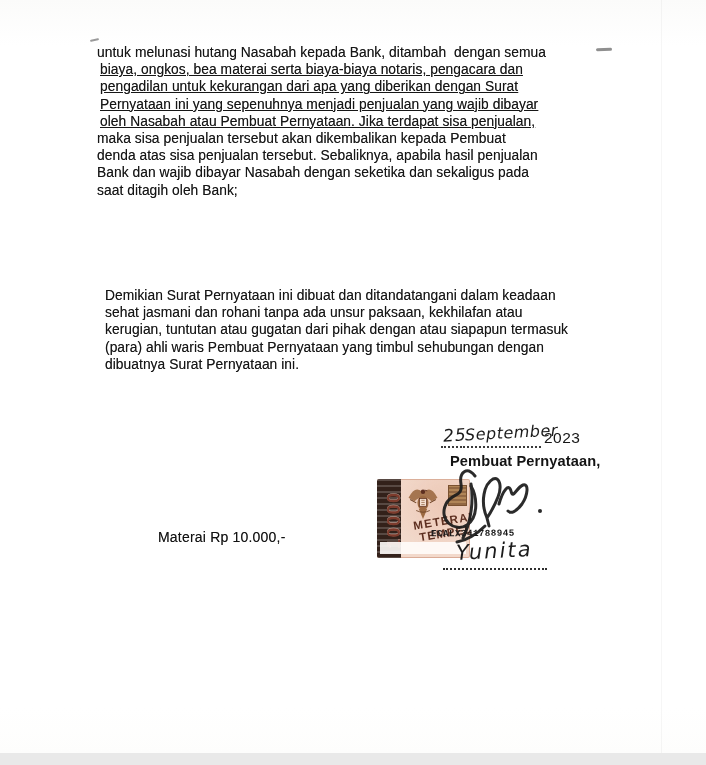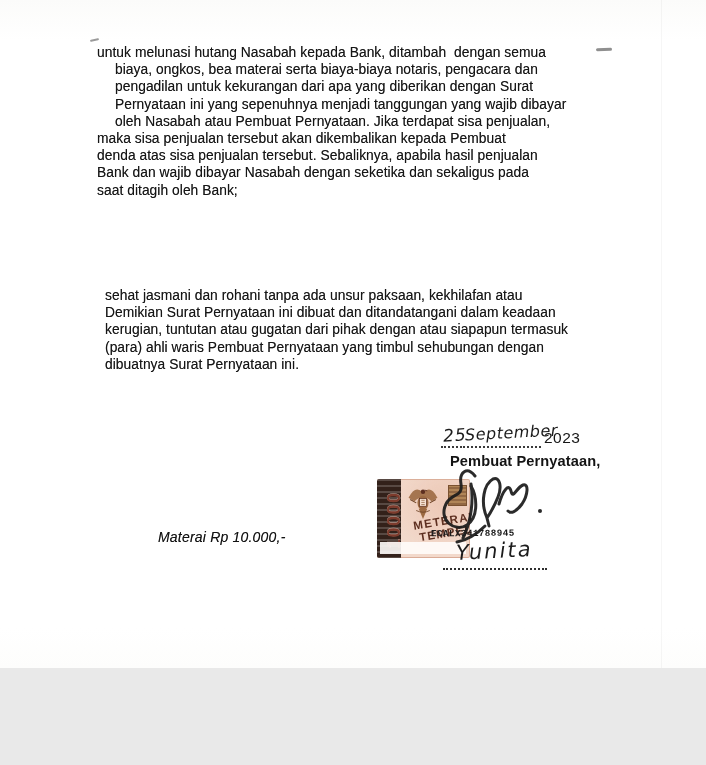--- a/index.html
+++ b/index.html
@@ -1,31 +1,31 @@
 <!DOCTYPE html>
 <html><head>
 <meta charset="utf-8">
 <style>
   html,body { margin:0; padding:0; background:#e9e9e9; }
   .page {
-    position:relative; width:706px; height:668px; margin:0 auto;
+    position:relative; width:706px; height:753px; margin:0 auto;
     background:linear-gradient(180deg,#fbfbfa 0%,#ffffff 6%,#ffffff 94%,#fdfdfc 100%);
     overflow:hidden;
     font-family:"Liberation Sans", sans-serif;
   }
   .page::after{ 
     content:""; position:absolute; top:0; right:44px; width:1px; height:100%;
     background:rgba(0,0,0,0.035);
   }
 
   
   .textblock { position:absolute; color:#161616; }
   .ln { font-size:13.8px; line-height:17.2px; white-space:pre; letter-spacing:0.05px;
         text-shadow:0 0 0.5px rgba(20,20,20,0.55); }
-  .ind { margin-left:18px; }
+  .ind { margin-left:3px;text-decoration:underline; }
   #para1 { left:97px; top:44px; }
   #para2 { left:105px; top:287px; }
 
   
   .mark-tl { position:absolute; left:90px; top:39px; width:9px; height:2px;
              background:#9a9a9a; transform:rotate(-12deg); border-radius:1px; }
   .mark-tr { position:absolute; left:596px; top:48px; width:16px; height:3px;
              background:#8f8f8f; border-radius:1.5px; transform:rotate(-2deg); }
 
   
@@ -79,46 +79,46 @@
   #ink-dot { position:absolute; left:538px; top:509px; width:4px; height:4px;
              border-radius:50%; background:#2a2a2a; }
 
   
   #signer-name { position:absolute; left:456px; top:539px; font-size:21px;
                  transform:rotate(-3deg); letter-spacing:2px; }
   #name-dots { left:443px; top:568px; width:104px; border-top:2.5px dotted #2e2e2e; }
 
   
   #materai-note { position:absolute; left:158px; top:529px; font-size:14px;
-                  font-style:italic; color:#121212; letter-spacing:0.2px;
+                  color:#121212; letter-spacing:0.2px;
                   text-shadow:0 0 0.5px rgba(20,20,20,0.5); }
 </style>
 </head>
 <body>
 
 <div class="page">
 
   <div class="mark-tl"></div>
   <div class="mark-tr"></div>
 
   <div id="para1" class="textblock">
     <div class="ln">untuk melunasi hutang Nasabah kepada Bank, ditambah  dengan semua</div>
     <div class="ln ind">biaya, ongkos, bea materai serta biaya-biaya notaris, pengacara dan</div>
     <div class="ln ind">pengadilan untuk kekurangan dari apa yang diberikan dengan Surat</div>
-    <div class="ln ind">Pernyataan ini yang sepenuhnya menjadi tanggungan yang wajib dibayar</div>
+    <div class="ln ind">Pernyataan ini yang sepenuhnya menjadi penjualan yang wajib dibayar</div>
     <div class="ln ind">oleh Nasabah atau Pembuat Pernyataan. Jika terdapat sisa penjualan,</div>
     <div class="ln">maka sisa penjualan tersebut akan dikembalikan kepada Pembuat</div>
     <div class="ln">denda atas sisa penjualan tersebut. Sebaliknya, apabila hasil penjualan</div>
     <div class="ln">Bank dan wajib dibayar Nasabah dengan seketika dan sekaligus pada</div>
     <div class="ln">saat ditagih oleh Bank;</div>
   </div>
 
   <div id="para2" class="textblock">
+    <div class="ln">Demikian Surat Pernyataan ini dibuat dan ditandatangani dalam keadaan</div>
     <div class="ln">sehat jasmani dan rohani tanpa ada unsur paksaan, kekhilafan atau</div>
-    <div class="ln">Demikian Surat Pernyataan ini dibuat dan ditandatangani dalam keadaan</div>
     <div class="ln">kerugian, tuntutan atau gugatan dari pihak dengan atau siapapun termasuk</div>
     <div class="ln">(para) ahli waris Pembuat Pernyataan yang timbul sehubungan dengan</div>
     <div class="ln">dibuatnya Surat Pernyataan ini.</div>
   </div>
 
   <div id="date-day" class="hand">25</div>
   <div id="date-month" class="hand">September</div>
   <div id="date-dots-1" class="dotline"></div>
   <div id="date-dots-2" class="dotline"></div>
   <div id="date-year">2023</div>

